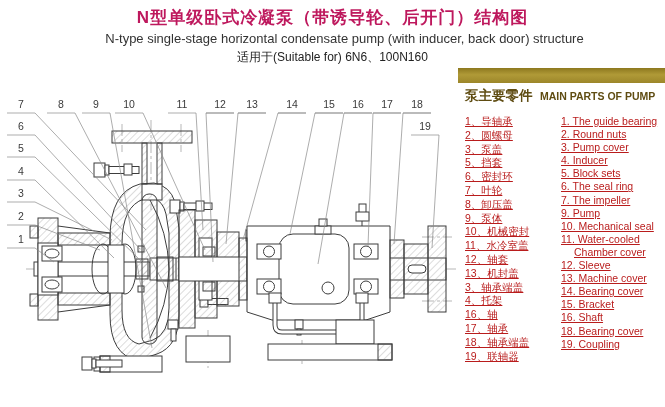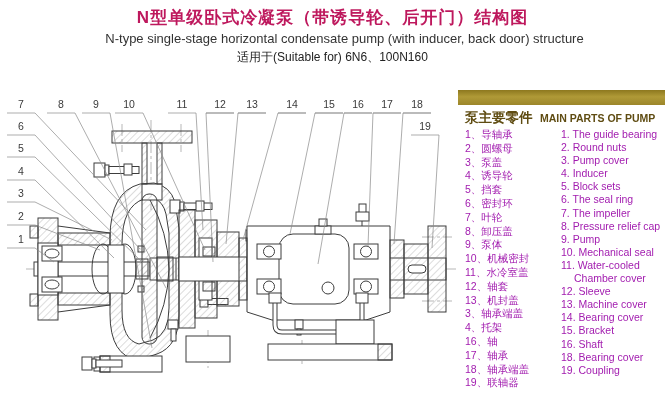--- a/index.html
+++ b/index.html
@@ -4,26 +4,26 @@
 <style>
   html,body{margin:0;padding:0;background:#fff;}
   .page{position:relative;width:665px;height:407px;background:#fff;overflow:hidden;
         font-family:"Liberation Sans","DejaVu Sans",sans-serif;}
   .titles{position:absolute;top:6px;left:0;width:100%;text-align:center;}
   .t-cn{font-size:17px;font-weight:bold;color:#be185d;letter-spacing:1px;}
   .t-en{font-size:13px;color:#333;margin-top:2px;padding-left:24px;}
   .t-fit{font-size:12px;color:#222;margin-top:3px;}
   .drawing{position:absolute;left:0;top:90px;width:458px;height:317px;}
   .drawing svg{width:100%;height:100%;display:block;}
-  .panel{position:absolute;left:458px;top:90px;width:207px;}
+  .panel{position:absolute;left:458px;top:68px;width:207px;}
   .gold-bar{height:15px;background:linear-gradient(#8d781f,#b09a37 45%,#9c862a);}
   .panel-header{padding:3px 0 1px 7px;color:#5f4c12;white-space:nowrap;}
   .ph-cn{font-size:13.5px;font-weight:bold;}
   .ph-en{font-size:10.5px;font-weight:bold;margin-left:3px;}
-  .parts{display:flex;margin-top:0;padding-left:7px;color:#a21caf;}
+  .parts{display:flex;margin-top:9px;padding-left:7px;color:#b91c1c;text-decoration:underline;}
   .col.cn{width:96px;font-size:10.5px;line-height:13.8px;}
   .col.en{flex:1;font-size:10.5px;line-height:13.1px;}
   .col.en .cont{padding-left:13px;}
 </style>
 </head>
 <body>
 
 <div class="page">
 
   <header class="titles">
@@ -241,21 +241,20 @@
     <div class="gold-bar"></div>
     <div class="panel-header">
       <span class="ph-cn">泵主要零件</span>
       <span class="ph-en">MAIN PARTS OF PUMP</span>
     </div>
     <div class="parts">
       <div class="col cn" id="col-cn">
           <div>1、导轴承</div>
           <div>2、圆螺母</div>
           <div>3、泵盖</div>
-          <div>4、诱导轮</div>
           <div>5、挡套</div>
           <div>6、密封环</div>
           <div>7、叶轮</div>
           <div>8、卸压盖</div>
           <div>9、泵体</div>
           <div>10、机械密封</div>
           <div>11、水冷室盖</div>
           <div>12、轴套</div>
           <div>13、机封盖</div>
           <div>3、轴承端盖</div>
@@ -266,21 +265,20 @@
           <div>19、联轴器</div>
         </div>
       <div class="col en" id="col-en">
           <div>1. The guide bearing</div>
           <div>2. Round nuts</div>
           <div>3. Pump cover</div>
           <div>4. Inducer</div>
           <div>5. Block sets</div>
           <div>6. The seal ring</div>
           <div>7. The impeller</div>
-          <div>8. Pressure relief cap</div>
           <div>9. Pump</div>
           <div>10. Mechanical seal</div>
           <div>11. Water-cooled</div>
           <div class="cont">Chamber cover</div>
           <div>12. Sleeve</div>
           <div>13. Machine cover</div>
           <div>14. Bearing cover</div>
           <div>15. Bracket</div>
           <div>16. Shaft</div>
           <div>18. Bearing cover</div>

